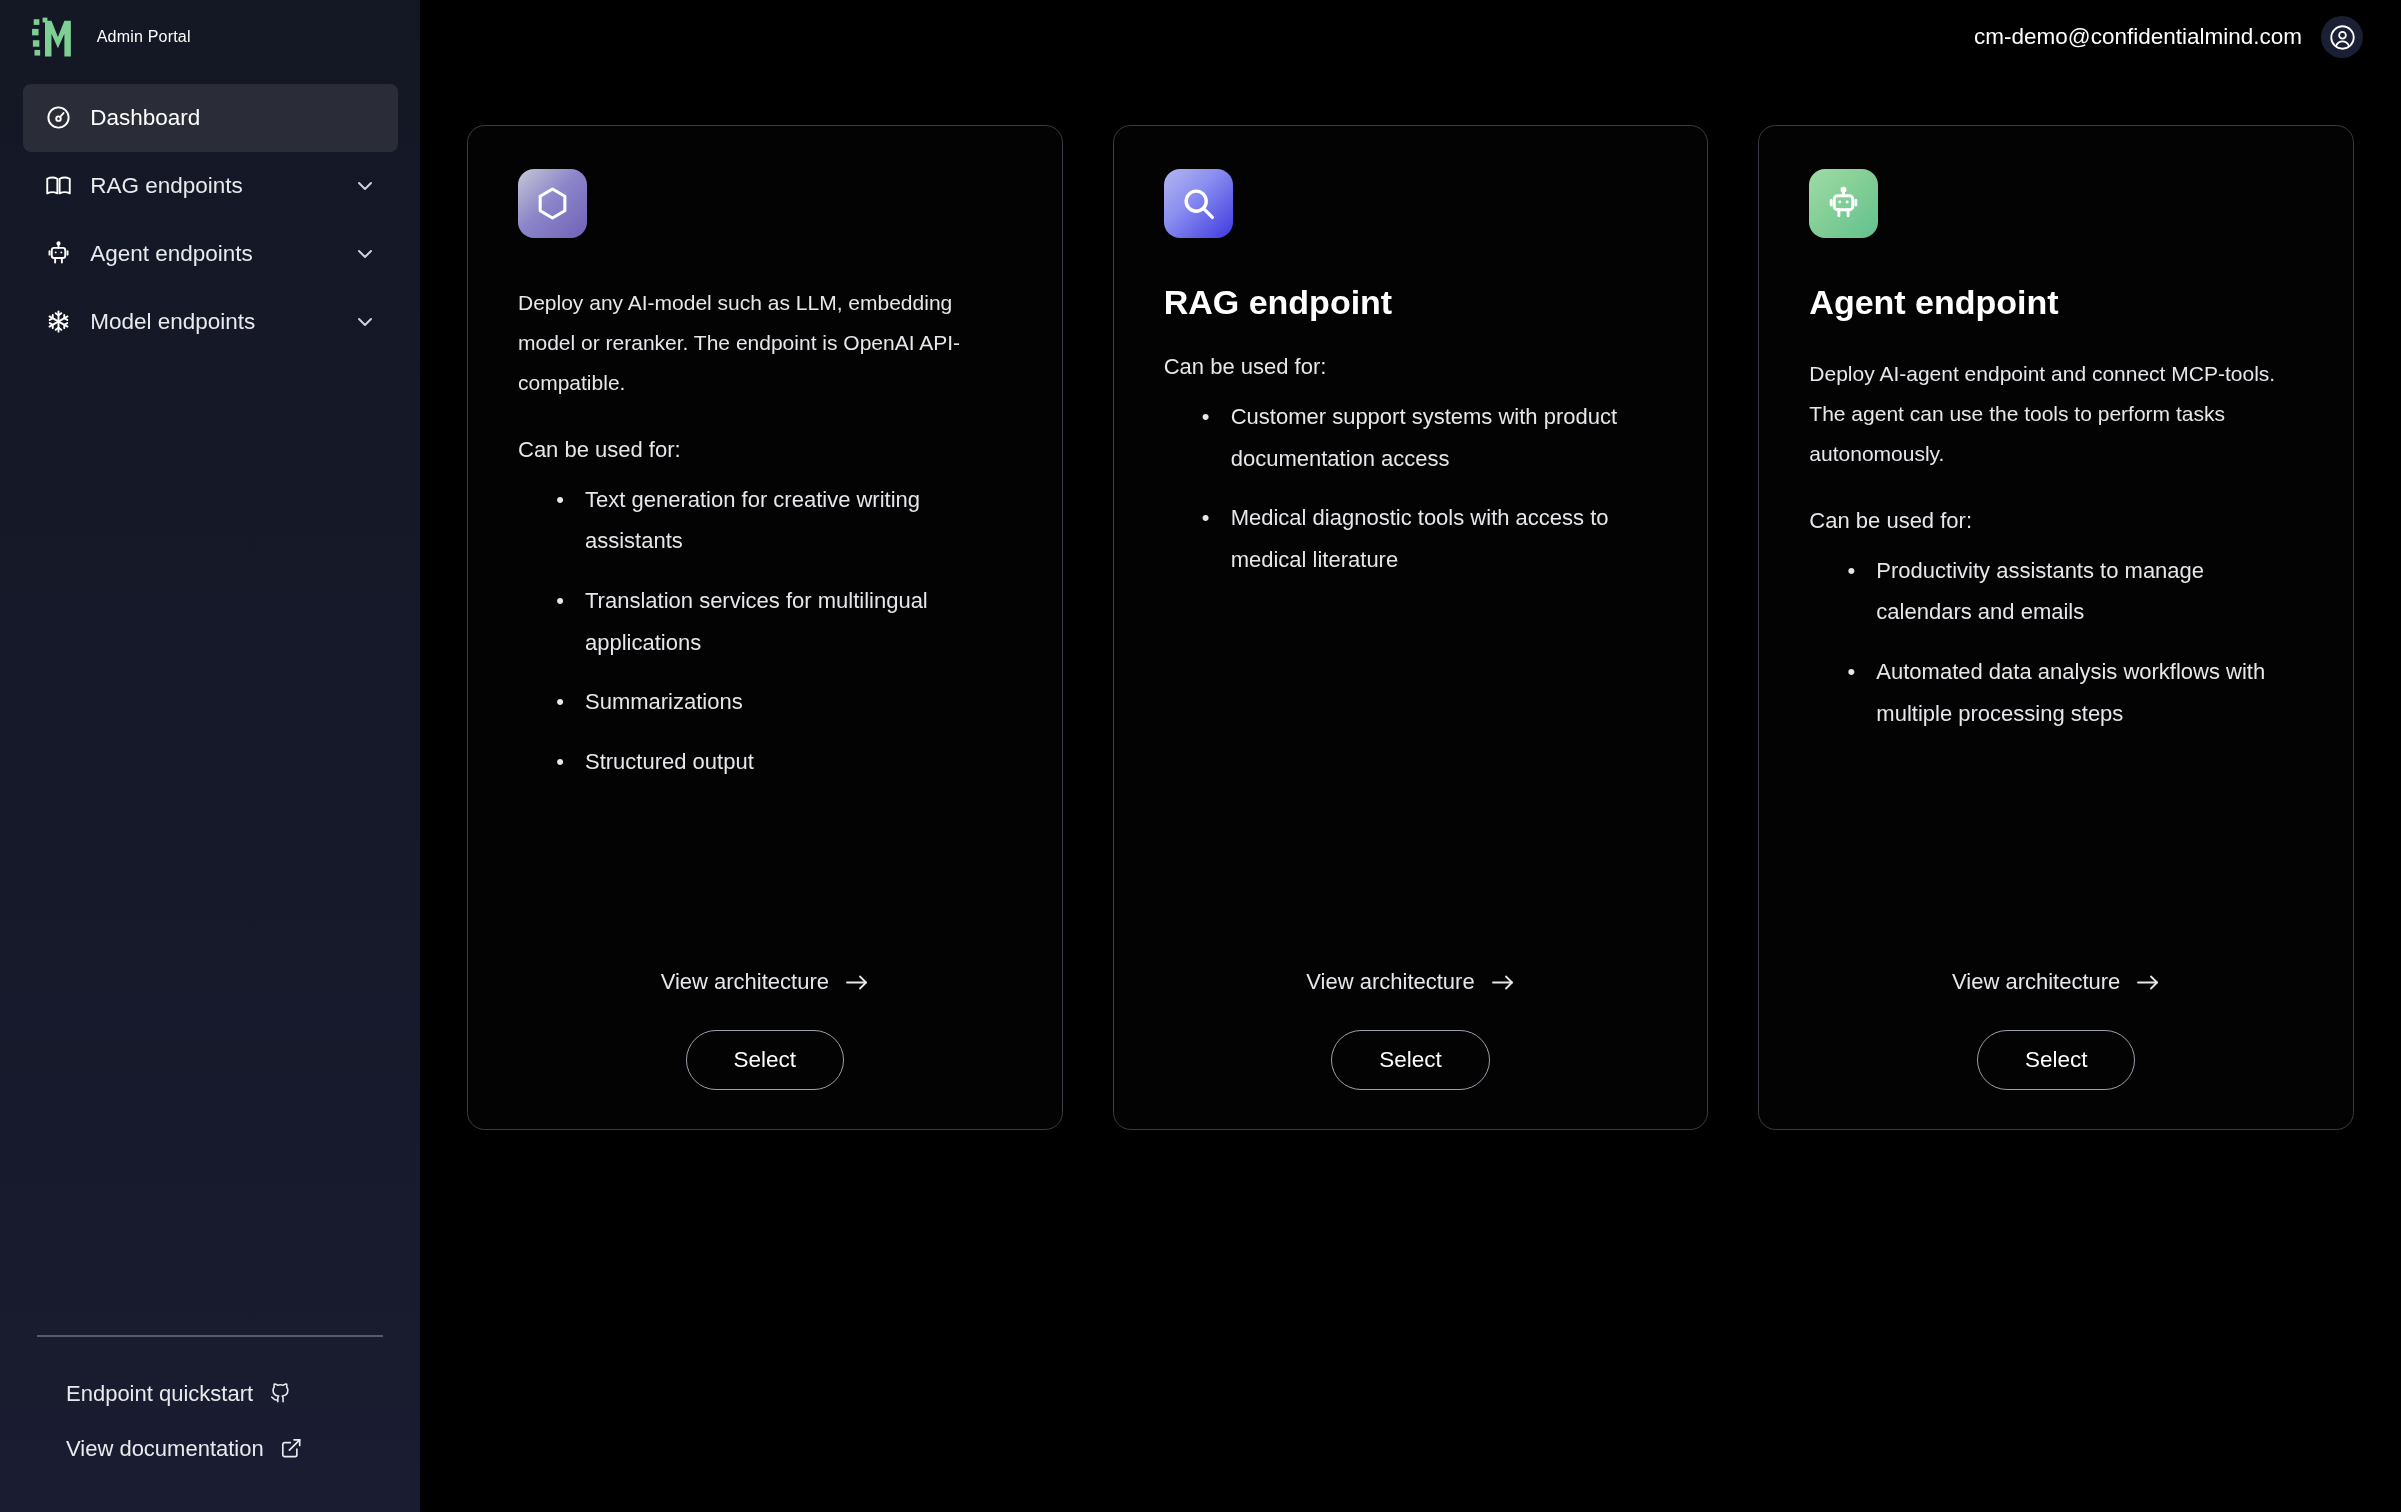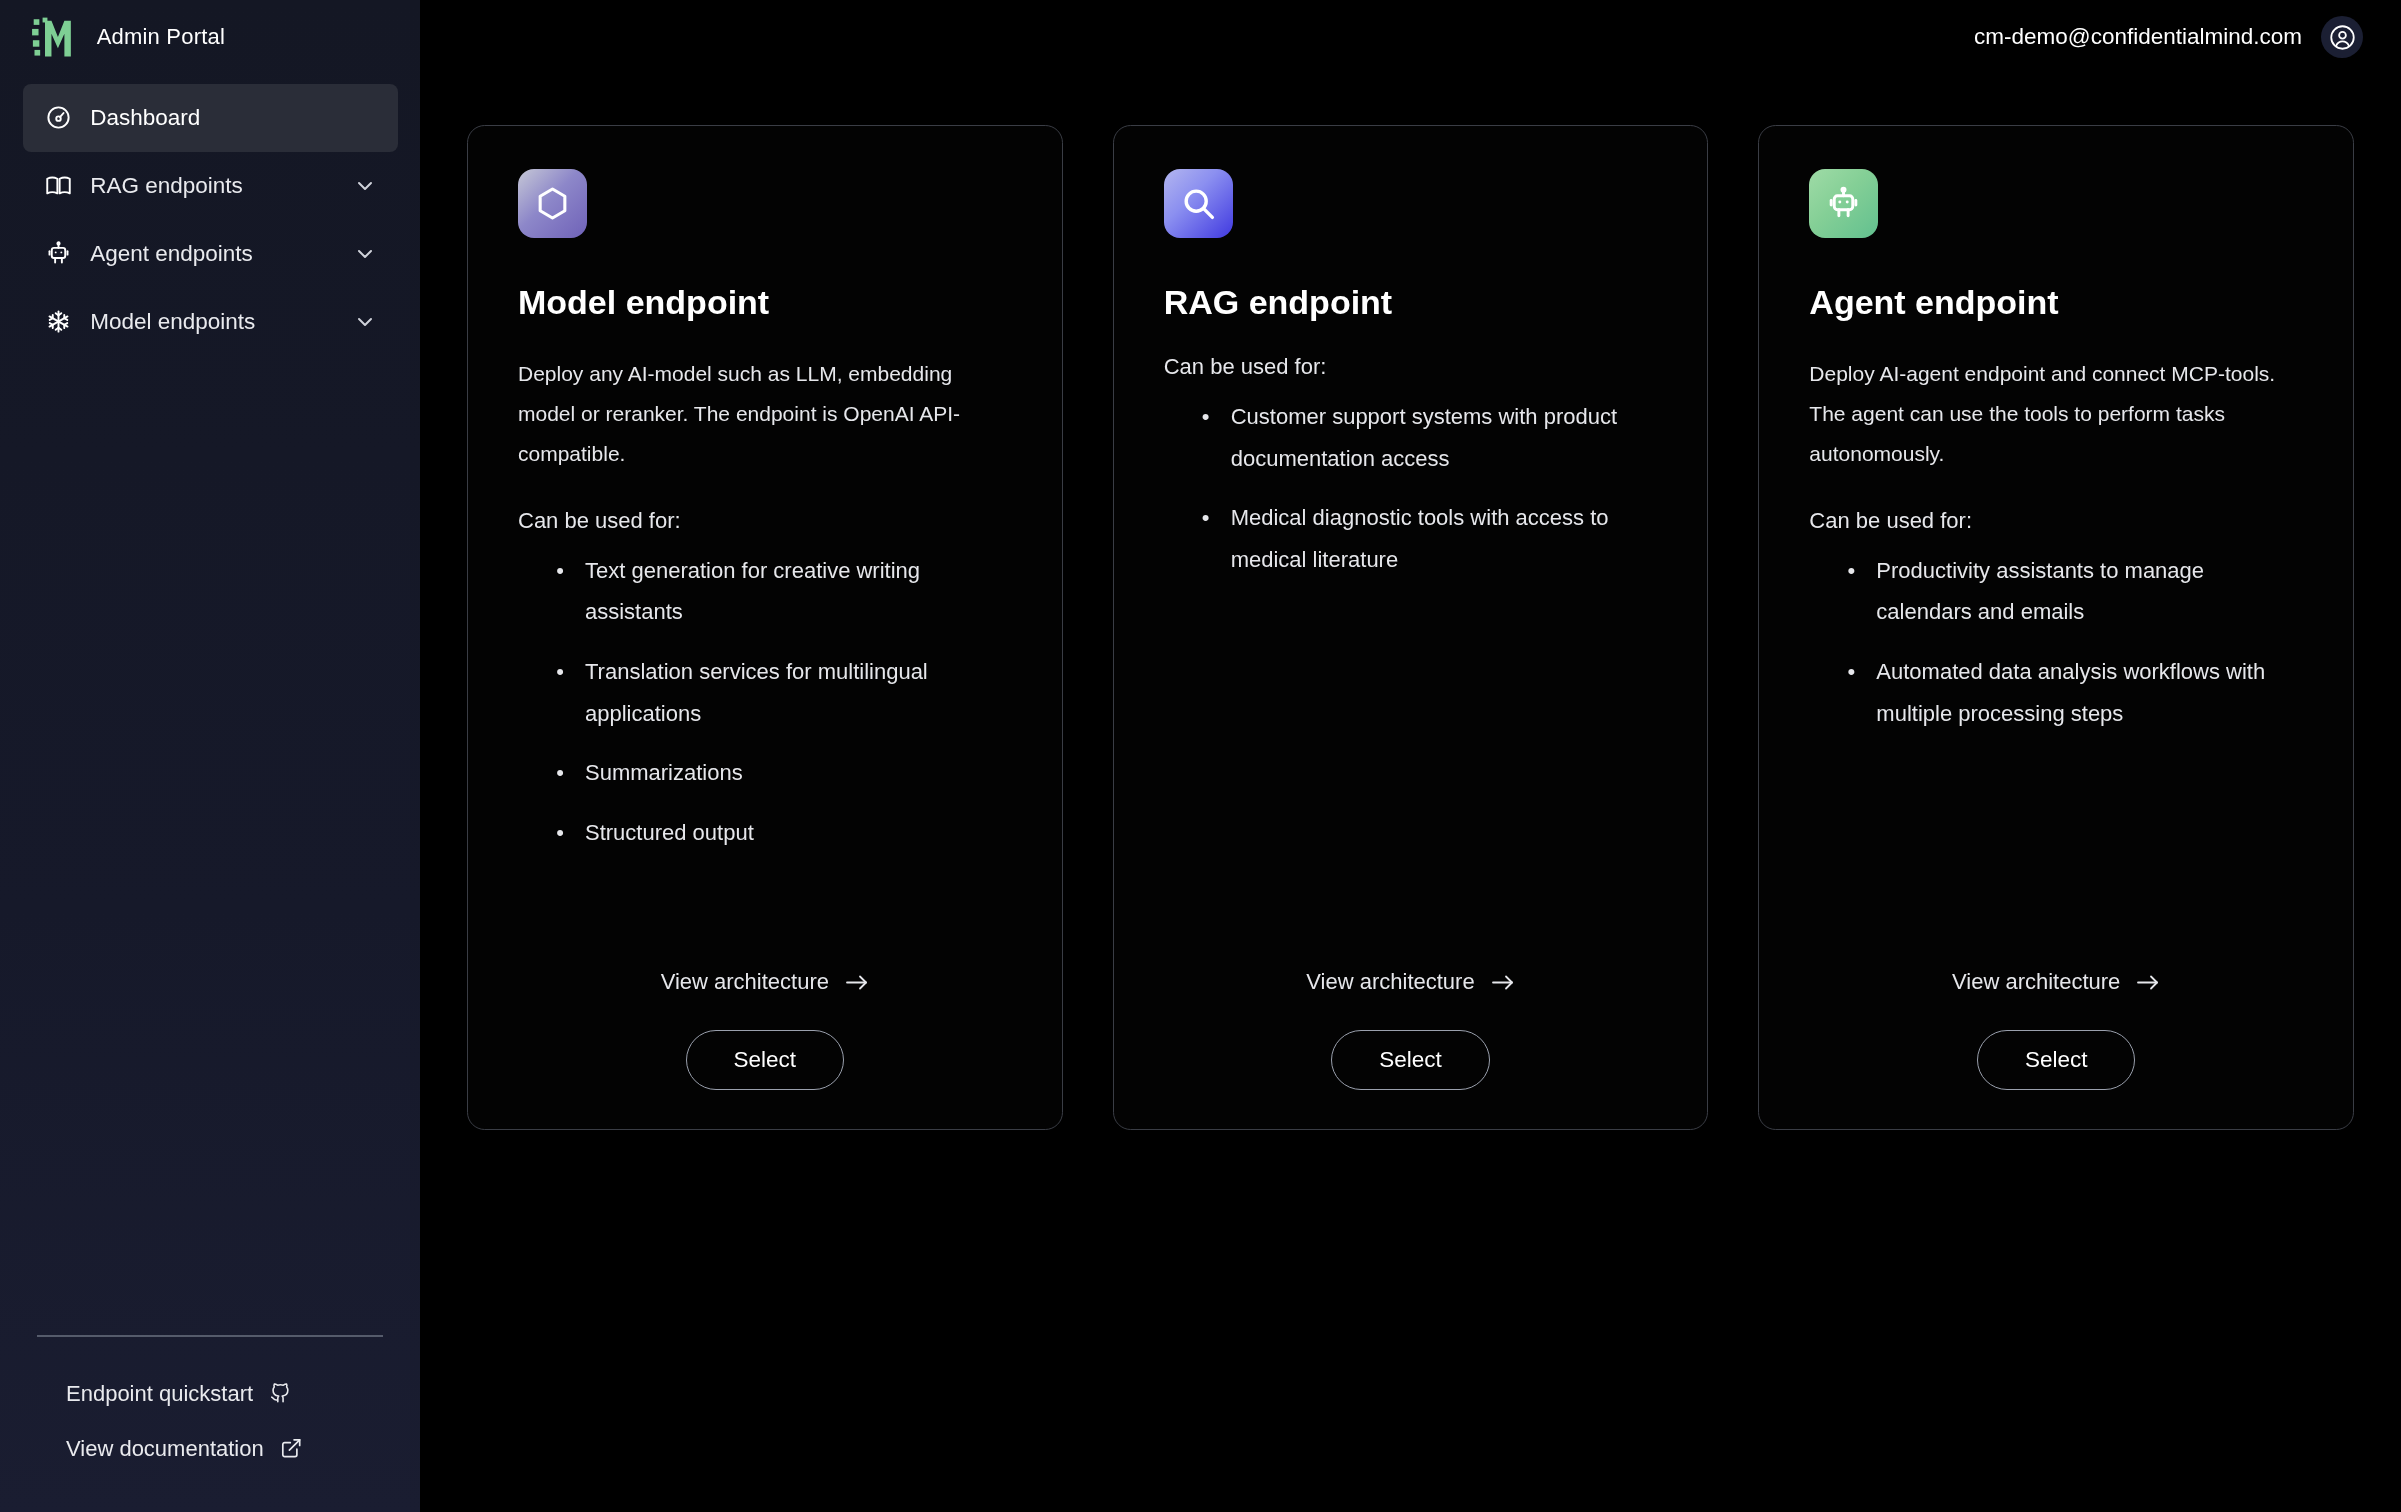--- a/index.html
+++ b/index.html
@@ -18,21 +18,21 @@
     background-image: linear-gradient(180deg,#141724 0%,#16192a 60%,#1a1d31 100%);
     display: flex; flex-direction: column;
     position: relative;
   }
   .brand {
     display: flex; align-items: center; gap: 17.7px;
     padding: 17.7px 0 17.7px 32px; height: 74px;
   }
   .logo-mark { width: 47px; height: 42px; position: relative; flex: 0 0 47px; }
   .brand-title {
-    color: #ffffff; font-size: 22px; letter-spacing: 0.2px; font-weight: 400;
+    color: #ffffff; font-size: 16px; letter-spacing: 0.2px; font-weight: 400;
   }
 
   .nav { margin-top: 9.6px; padding: 0 22.5px; }
   .nav-item {
     display: flex; align-items: center; gap: 17.7px;
     height: 68px; padding: 0 21px; border-radius: 8px;
     cursor: pointer; position: relative;
   }
   .nav-item.active { background: #2a2d38; }
   .nav-icon { width: 29px; height: 29px; flex: 0 0 29px; color:#ffffff; display:flex; align-items:center; justify-content:center;}
@@ -275,21 +275,20 @@
 
 
     <div class="cards">
 
       <div class="card">
         <div class="card-icon icon-model">
           <svg viewBox="0 0 24 24" fill="none" stroke="currentColor" stroke-width="2" stroke-linecap="round" stroke-linejoin="round">
             <path d="M12 2.6 20 7.3 20 16.7 12 21.4 4 16.7 4 7.3 Z"></path>
           </svg>
         </div>
-        <h2 class="card-title">Model endpoint</h2>
         <p class="card-desc">Deploy any AI-model such as LLM, embedding model or reranker. The endpoint is OpenAI API-compatible.</p>
         <div class="uses-label">Can be used for:</div>
         <ul class="uses">
           <li>Text generation for creative writing assistants</li>
           <li>Translation services for multilingual applications</li>
           <li>Summarizations</li>
           <li>Structured output</li>
         </ul>
         <div class="card-foot">
           <div class="view-arch">

